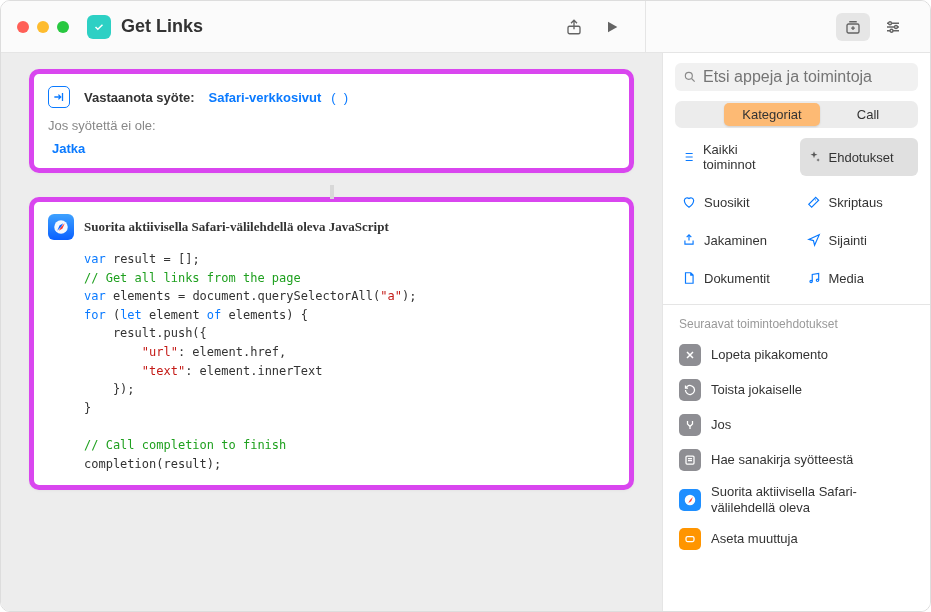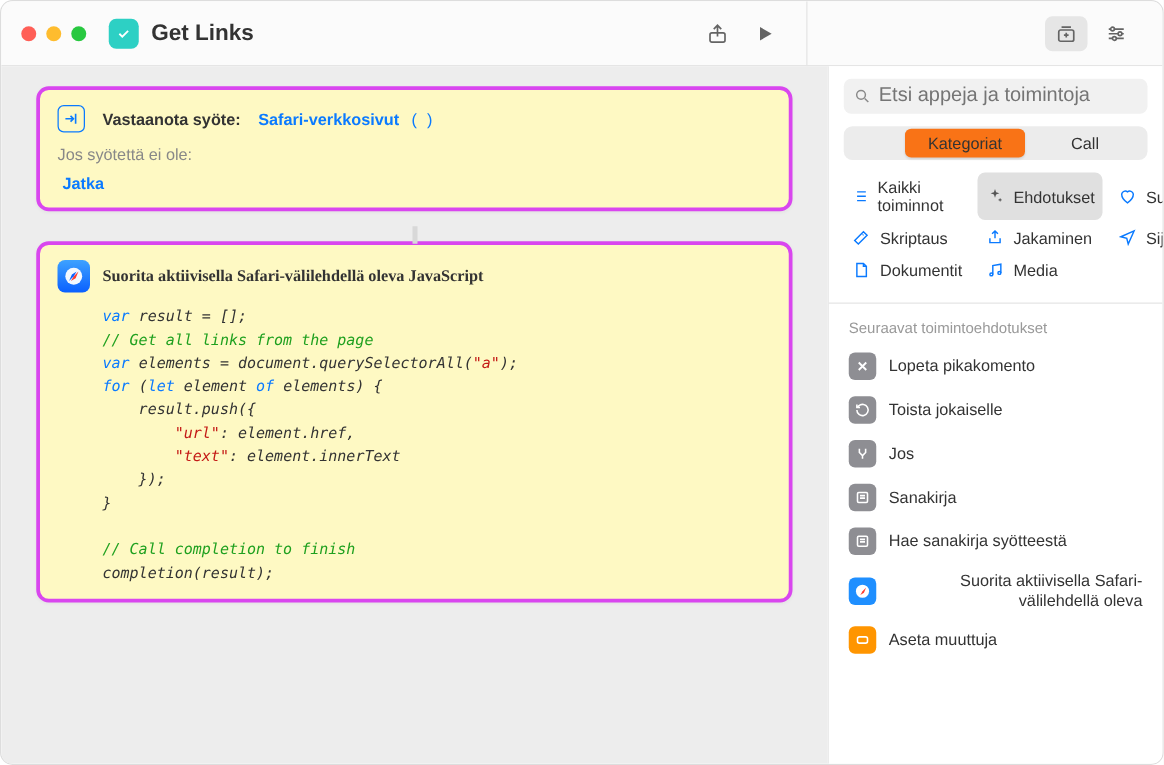--- a/index.html
+++ b/index.html
@@ -9,53 +9,53 @@
 .traffic { display: flex; gap: 8px; margin-right: 18px; }
 .dot { width: 12px; height: 12px; border-radius: 50%; }
 .red { background: #ff5f57; } .yellow { background: #febc2e; } .green { background: #28c840; }
 .app-icon { width: 24px; height: 24px; border-radius: 6px; background: #2dd0c4; display: flex; align-items: center; justify-content: center; margin-right: 10px; color: #fff; }
 .title { font-size: 18px; font-weight: 600; color: #333; }
 .tb-spacer { flex: 1; }
 .tb-btn { width: 34px; height: 28px; display: flex; align-items: center; justify-content: center; border-radius: 6px; margin: 0 2px; color: #646464; }
 .divider-v { width: 1px; height: 52px; background: #e5e5e5; margin: 0 0 0 14px; }
 .body { flex: 1; display: flex; min-height: 0; }
 .main { flex: 1; background: #ededed; padding: 16px 28px; overflow: auto; }
-.card { background: #fef9c3; border-radius: 10px; border: 3px solid #d946ef; box-shadow: 0 1px 3px rgba(0,0,0,0.04); }
+.card { background: #ffffff; border-radius: 10px; border: 5px solid #d946ef; box-shadow: 0 1px 3px rgba(0,0,0,0.04); }
 .input-card { padding: 0 0 12px 0; margin-bottom: 14px; }
 .ic-row1 { display: flex; align-items: center; padding: 12px 14px 6px 14px; flex-wrap: wrap; gap: 4px; }
 .input-icon { width: 22px; height: 22px; border-radius: 5px; border: 1px solid #0a7aff; color: #0a7aff; display: flex; align-items: center; justify-content: center; margin-right: 10px; }
 .ic-label { font-weight: 600; color: #333; margin-right: 6px; }
 .token { color: #0a7aff; font-weight: 700; padding: 2px 4px; border-radius: 4px; }
 .paren { color: #0a7aff; font-weight: 500; padding: 0 2px; }
 .ic-row2 { padding: 4px 14px 2px 14px; color: #888; }
 .ic-row3 { padding: 6px 14px 0 14px; }
 .connector { height: 14px; display: flex; justify-content: center; margin: -2px 0; }
 .connector::before { content: ""; width: 4px; height: 100%; background: #d8d8d8; }
 .action-card { padding: 12px 14px; }
 .ac-head { display: flex; align-items: center; margin-bottom: 10px; }
 .safari-icon { width: 26px; height: 26px; border-radius: 6px; background: linear-gradient(180deg,#3ea2ff,#0a60ff); margin-right: 10px; display: flex; align-items: center; justify-content: center; }
 .ac-title { font-weight: 600; color: #333; font-family: Liberation Serif, serif; }
-.code { font-family: Menlo, Monaco, monospace; font-size: 12px; line-height: 1.55; white-space: pre; color: #333; padding-left: 36px; font-style: italic; }
+.code { font-family: Menlo, Monaco, monospace; font-size: 12px; line-height: 1.55; white-space: pre; color: #333; padding-left: 36px; }
 .kw-var { color: #0a7aff; } .kw-let { color: #0a7aff; } .kw-for { color: #0a7aff; } .kw-of { color: #0a7aff; }
 .cm { color: #1fa01f; } .str { color: #c41a16; } .key { color: #c41a16; }
 .sidebar { width: 268px; background: #fff; border-left: 1px solid #e5e5e5; display: flex; flex-direction: column; }
 .sb-search { margin: 10px 12px; display: flex; align-items: center; background: #f1f1f1; border-radius: 6px; padding: 5px 8px; color: #8a8a8a; }
 .sb-search input { border: none; background: transparent; outline: none; font-size: 16px; flex: 1; margin-left: 6px; color: #333; }
 .seg { display: flex; margin: 0 12px 10px 12px; background: #ececec; border-radius: 7px; padding: 2px; }
 .seg-item { flex: 1; text-align: center; padding: 4px 0; font-size: 13px; border-radius: 5px; color: #333; }
-.seg-item.active { background: #f97316; box-shadow: 0 1px 2px rgba(0,0,0,0.12); margin-left: 47px; }
-.cat-grid { display: grid; grid-template-columns: 1fr 1fr 1fr; gap: 2px 6px; padding: 0 12px 10px 12px; }
+.seg-item.active { background: #fdba74; box-shadow: 0 1px 2px rgba(0,0,0,0.12); margin-left: 47px; }
+.cat-grid { display: grid; grid-template-columns: 1fr 1fr; gap: 14px 6px; padding: 0 12px 10px 12px; }
 .cat { display: flex; align-items: center; gap: 7px; padding: 4px 6px; border-radius: 6px; font-size: 13px; color: #333; }
 .cat.selected { background: #e0e0e0; }
 .cat .ci { width: 16px; height: 16px; display: flex; align-items: center; justify-content: center; color: #0a7aff; }
 .cat.selected .ci { color: #555; }
 .sb-divider { height: 1px; background: #e5e5e5; margin: 4px 0; }
 .sug-head { font-size: 12px; color: #999; padding: 8px 16px 6px 16px; }
 .sug-list { overflow: auto; flex: 1; padding: 0 8px 8px 8px; }
-.sug { display: flex; align-items: center; gap: 10px; padding: 6px 8px; border-radius: 6px; margin: 1px 0; text-align: right; }
+.sug { display: flex; align-items: center; gap: 10px; padding: 6px 8px; border-radius: 6px; margin: 1px 0; }
 .sug .sic { width: 22px; height: 22px; border-radius: 5px; display: flex; align-items: center; justify-content: center; color: #fff; flex-shrink: 0; font-size: 12px; font-weight: 700; }
 .sug .lab { font-size: 13px; color: #333; line-height: 1.2; }
 svg { display: block; }
 </style>
 </head>
 <body>
 
 <div class="window">
   <div class="titlebar">
     <div class="traffic">
@@ -257,29 +257,20 @@
             </div>
             <div class="lab">Jos</div>
           </div>
           <div class="sug">
             <div class="sic" style="background: rgb(142, 142, 147);">
               <svg width="12" height="12" viewBox="0 0 24 24" fill="none" stroke="#fff" stroke-width="2.5">
                 <rect x="4" y="4" width="16" height="16" rx="2"></rect>
                 <path d="M8 9h8M8 13h8"></path>
               </svg>
             </div>
-            <div class="lab">Sanakirja</div>
-          </div>
-          <div class="sug">
-            <div class="sic" style="background: rgb(142, 142, 147);">
-              <svg width="12" height="12" viewBox="0 0 24 24" fill="none" stroke="#fff" stroke-width="2.5">
-                <rect x="4" y="4" width="16" height="16" rx="2"></rect>
-                <path d="M8 9h8M8 13h8"></path>
-              </svg>
-            </div>
             <div class="lab">Hae sanakirja syötteestä</div>
           </div>
           <div class="sug">
             <div class="sic" style="background: rgb(31, 143, 255);">
               <svg width="14" height="14" viewBox="0 0 24 24">
                 <circle cx="12" cy="12" r="9" fill="#fff"></circle>
                 <path d="M12 12L17 7l-3 7-5 3z" fill="#ff3b30"></path>
               </svg>
             </div>
             <div class="lab">Suorita aktiivisella Safari-välilehdellä oleva</div>

